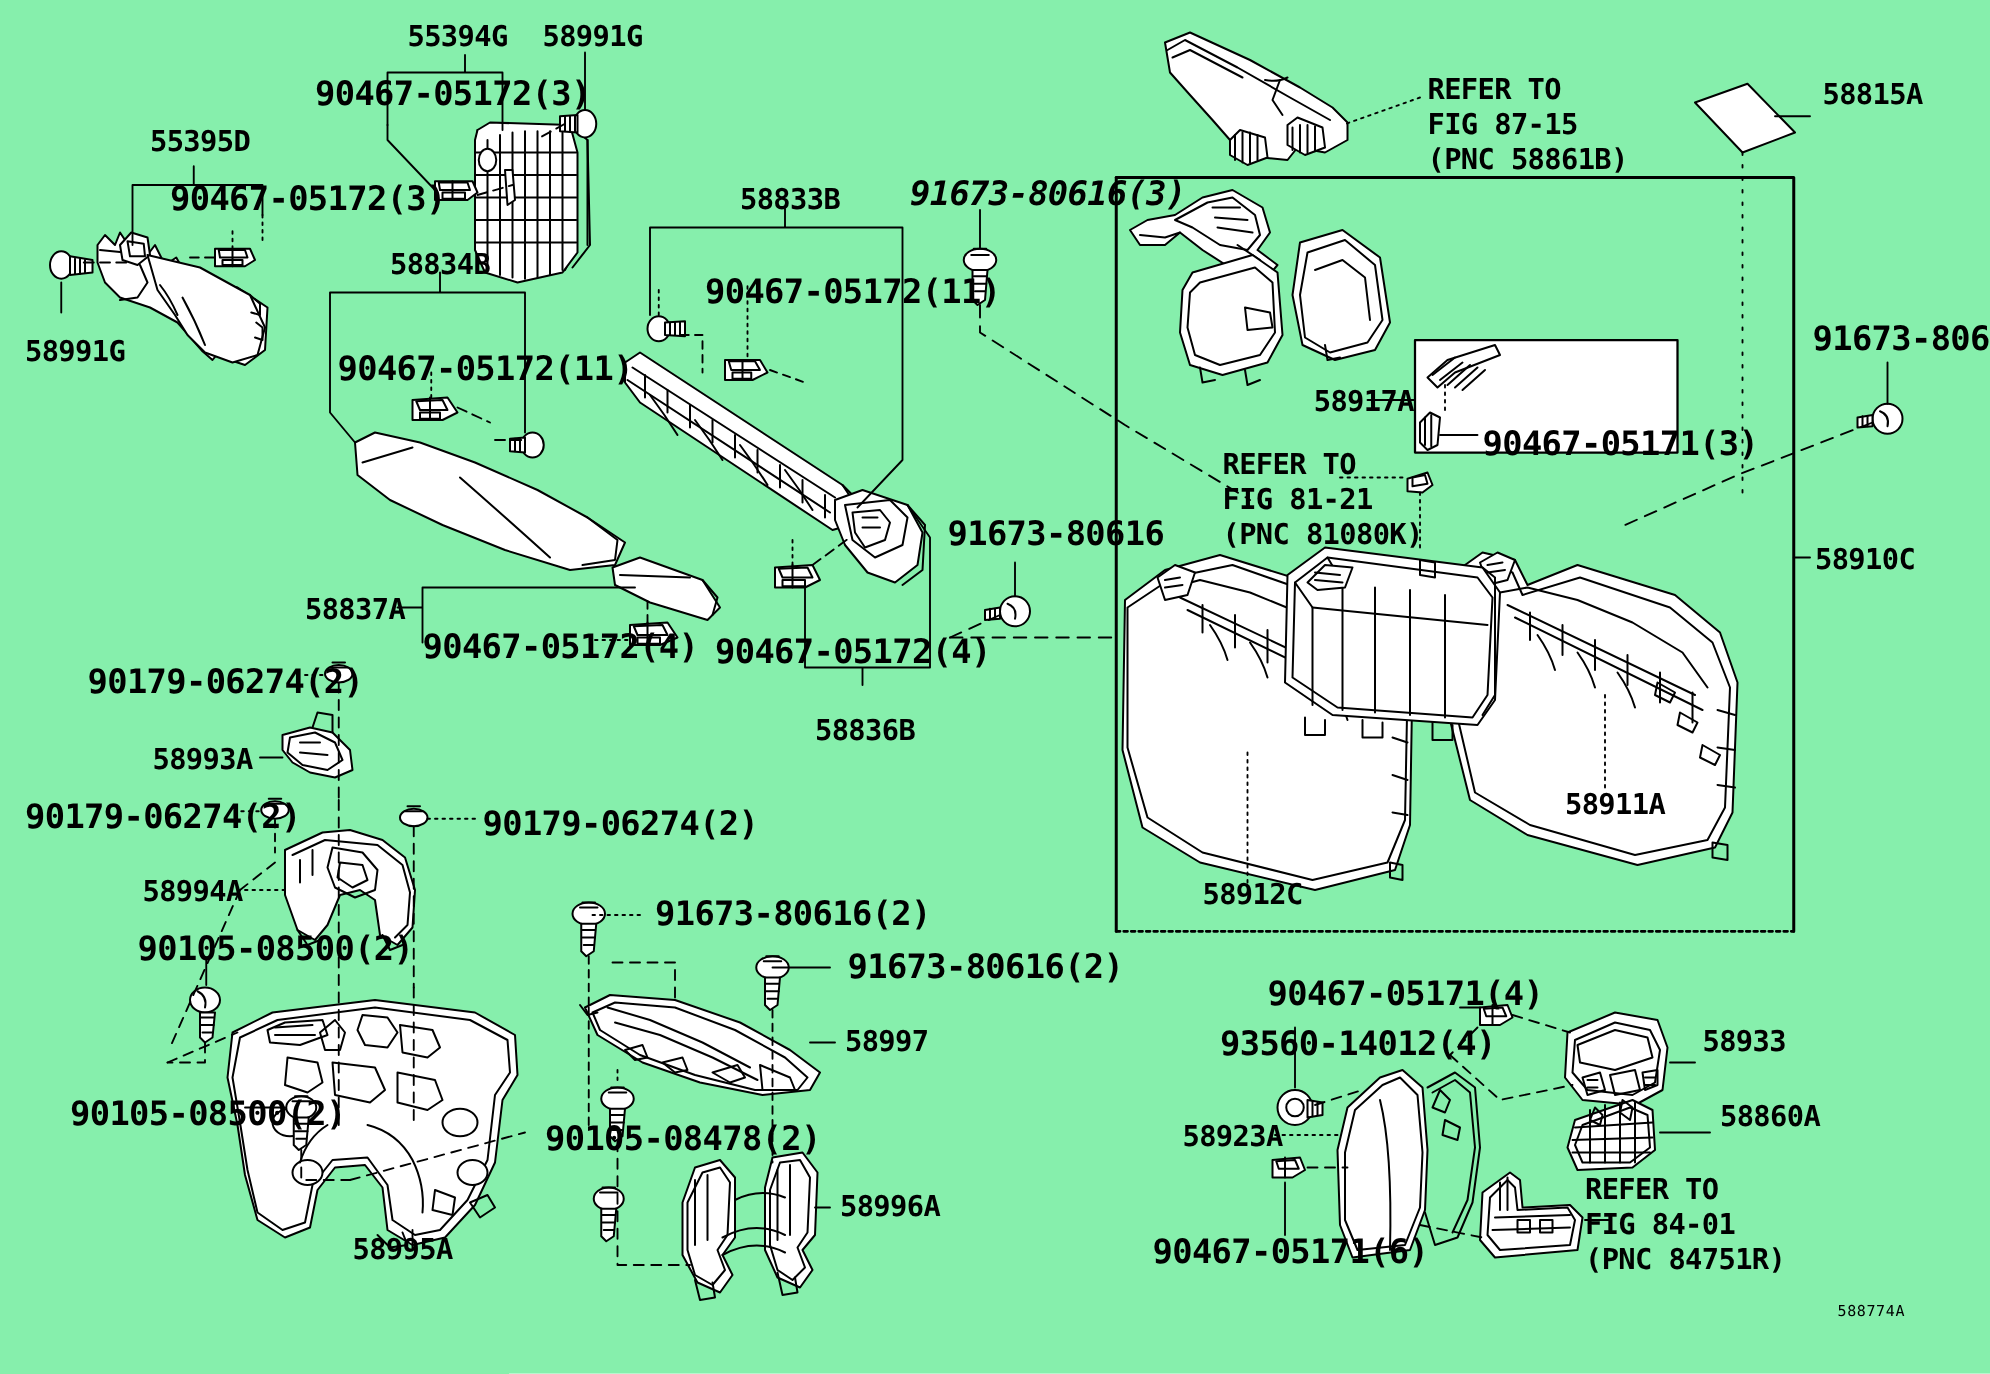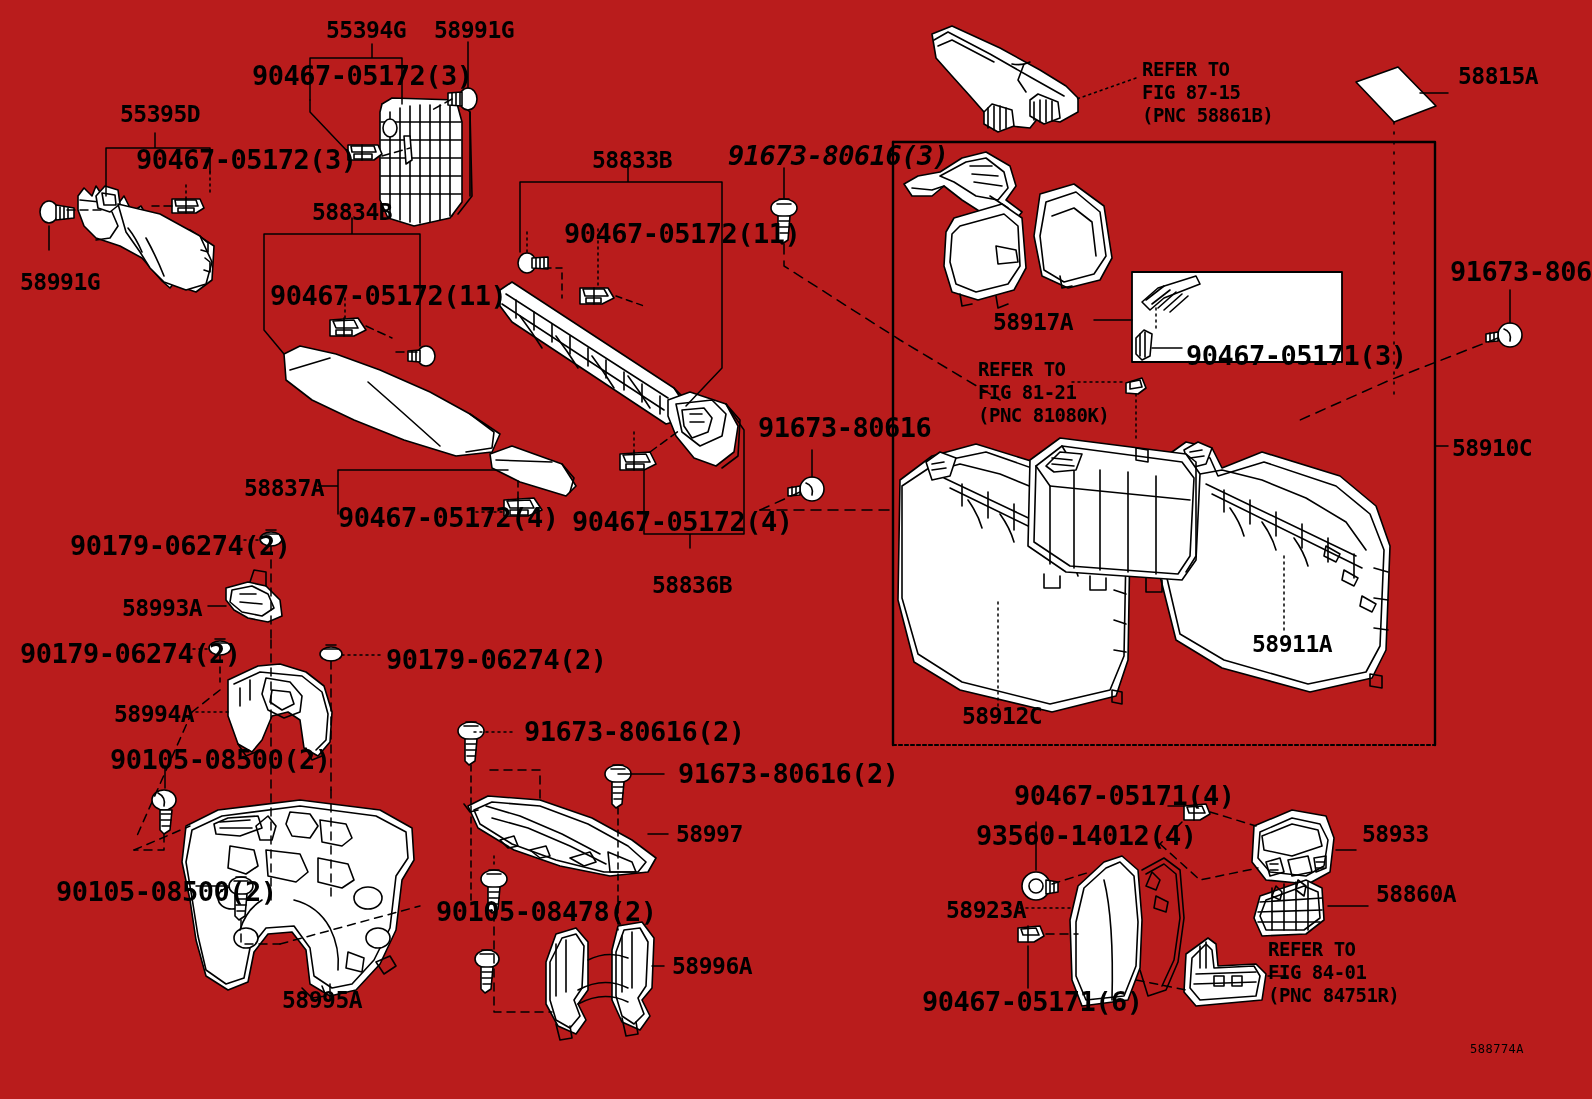--- a/index.html
+++ b/index.html
@@ -4,36 +4,36 @@
 <style>
   html, body {
     margin: 0;
     padding: 0;
     background: #ffffff;
   }
   #sheet {
     position: relative;
     width: 1592px;
     height: 1099px;
-    background: #b91c1c;
+    background: #86efac;
     overflow: hidden;
     font-family: "DejaVu Sans Mono", monospace;
   }
   .lbl {
     position: absolute;
     color: #000000;
     font-family: "DejaVu Sans Mono", monospace;
     font-weight: bold;
     white-space: pre;
     letter-spacing: -0.5px;
     line-height: 1.22;
   }
   .lbl-part { font-size: 23px; }
   .lbl-bolt { font-size: 27px; }
-  .lbl-refer { font-size: 19px; }
+  .lbl-refer { font-size: 23px; }
   .lbl-sheet { font-size: 12px; font-weight: normal; letter-spacing: 0.5px; }
 
   
   svg.layer {
     position: absolute;
     left: 0; top: 0;
     width: 1592px;
     height: 1099px;
     pointer-events: none;
   }
@@ -701,21 +701,21 @@
 FIG 81-21
 (PNC 81080K)</div>
   <div class="lbl lbl-refer" style="left:1268px; top:938px;">REFER TO
 FIG 84-01
 (PNC 84751R)</div>
 
   <div class="lbl lbl-part" style="left:1458px; top:62px;">58815A</div>
   <div class="lbl lbl-bolt" style="left:1450px; top:256px;">91673-80616</div>
   <div class="lbl lbl-part" style="left:1452px; top:434px;">58910C</div>
 
-  <div class="lbl lbl-part" style="left:993px; top:308px;text-align:right;">58917A</div>
+  <div class="lbl lbl-part" style="left:1051px; top:308px;text-align:right;">58917A</div>
   <div class="lbl lbl-bolt" style="left:1186px; top:340px;">90467-05171(3)</div>
 
   <div class="lbl lbl-part" style="left:1252px; top:630px;">58911A</div>
   <div class="lbl lbl-part" style="left:962px; top:702px;">58912C</div>
 
   <div class="lbl lbl-bolt" style="left:70px; top:530px;">90179-06274(2)</div>
   <div class="lbl lbl-part" style="left:122px; top:594px;">58993A</div>
   <div class="lbl lbl-bolt" style="left:20px; top:638px;">90179-06274(2)</div>
   <div class="lbl lbl-bolt" style="left:386px; top:644px;">90179-06274(2)</div>
   <div class="lbl lbl-part" style="left:114px; top:700px;">58994A</div>

